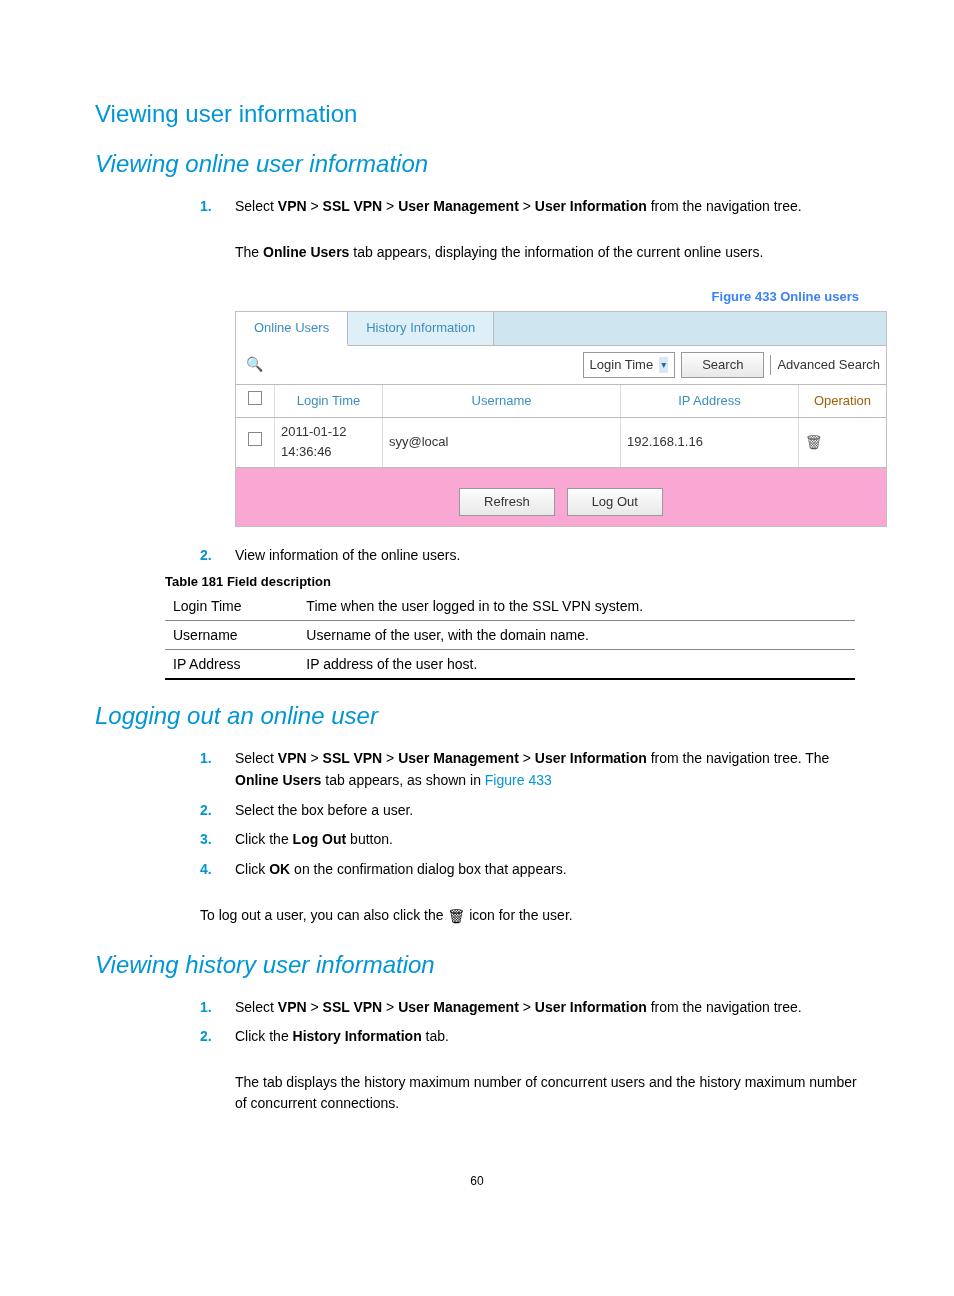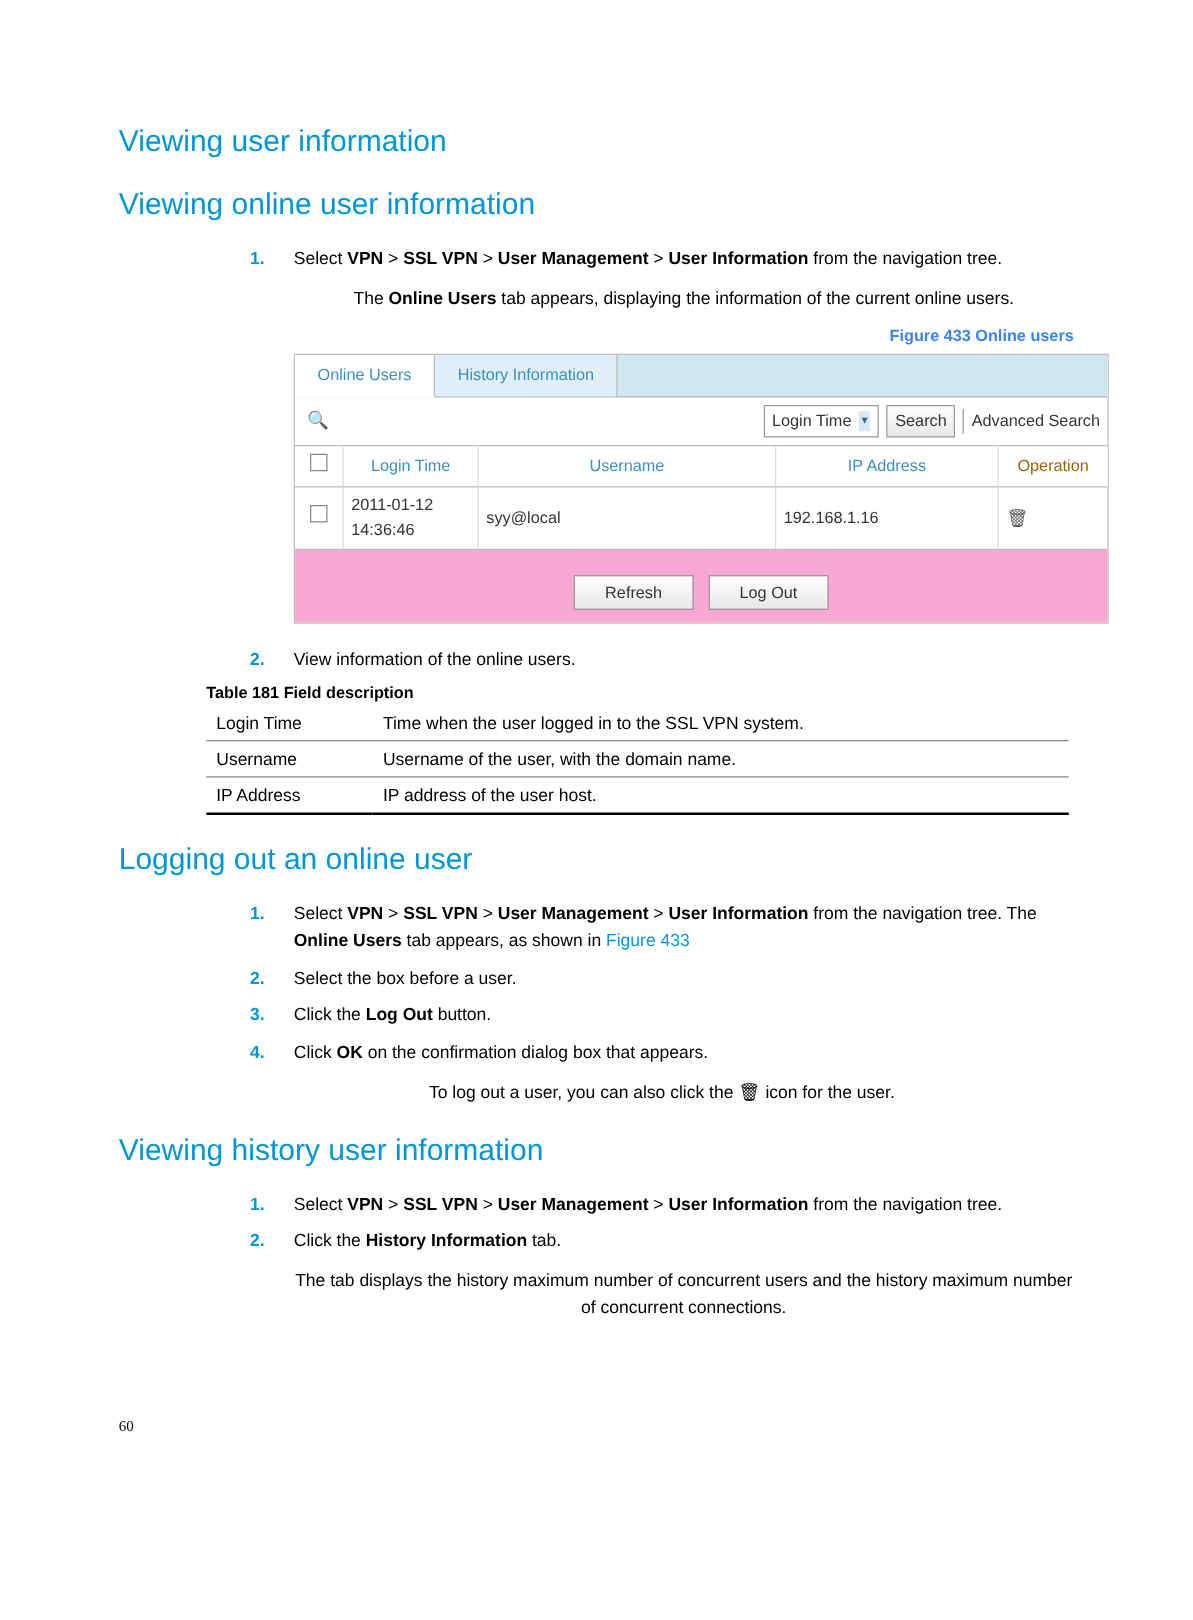--- a/index.html
+++ b/index.html
@@ -19,20 +19,21 @@
     font-size: 24px;
     font-weight: 300;
     color: #0096d6;
     margin: 0 0 20px 0;
   }
   h2 {
     font-size: 24px;
     font-weight: 300;
     color: #0096d6;
     margin: 22px 0 18px 0;
+    font-style: italic;
   }
   .indent {
     margin-left: 105px;
   }
   ol {
     list-style: none;
     padding: 0;
     margin: 0;
   }
   ol li {
@@ -55,29 +56,27 @@
     margin: 8px 0 4px 0;
     text-align: right;
   }
   .tab-caption {
     color: #000000;
     font-weight: bold;
     font-size: 13px;
     margin: 8px 0 0 0;
   }
   .page-num {
-    text-align: left;
+    text-align: center;
     font-size: 12px;
-    margin-top: 78px;
-    font-family: Liberation Serif, serif;
+    margin-top: 60px;
   }
   .para {
     line-height: 1.5;
-    margin: 10px 0;
-    text-align: center;
+    margin: 24px 0;
   }
 
   
   .figure {
     width: 650px;
     border: 1px solid #bfbfbf;
     font-size: 13px;
     color: #333;
     background: #fff;
   }
@@ -127,21 +126,21 @@
   }
   .chev {
     background: #d8e8f5;
     color: #2a6aa8;
     padding: 0 2px;
     font-size: 10px;
   }
   .fig-btn {
     border: 1px solid #999;
     background: linear-gradient(#fdfdfd,#e8e8e8);
-    padding: 2px 6px;
+    padding: 2px 20px;
     font-size: 13px;
   }
   .adv-link {
     font-size: 13px;
     color: #333;
     padding-left: 6px;
     margin-left: 2px;
     border-left: 1px solid #999;
   }
   .fig-table {

